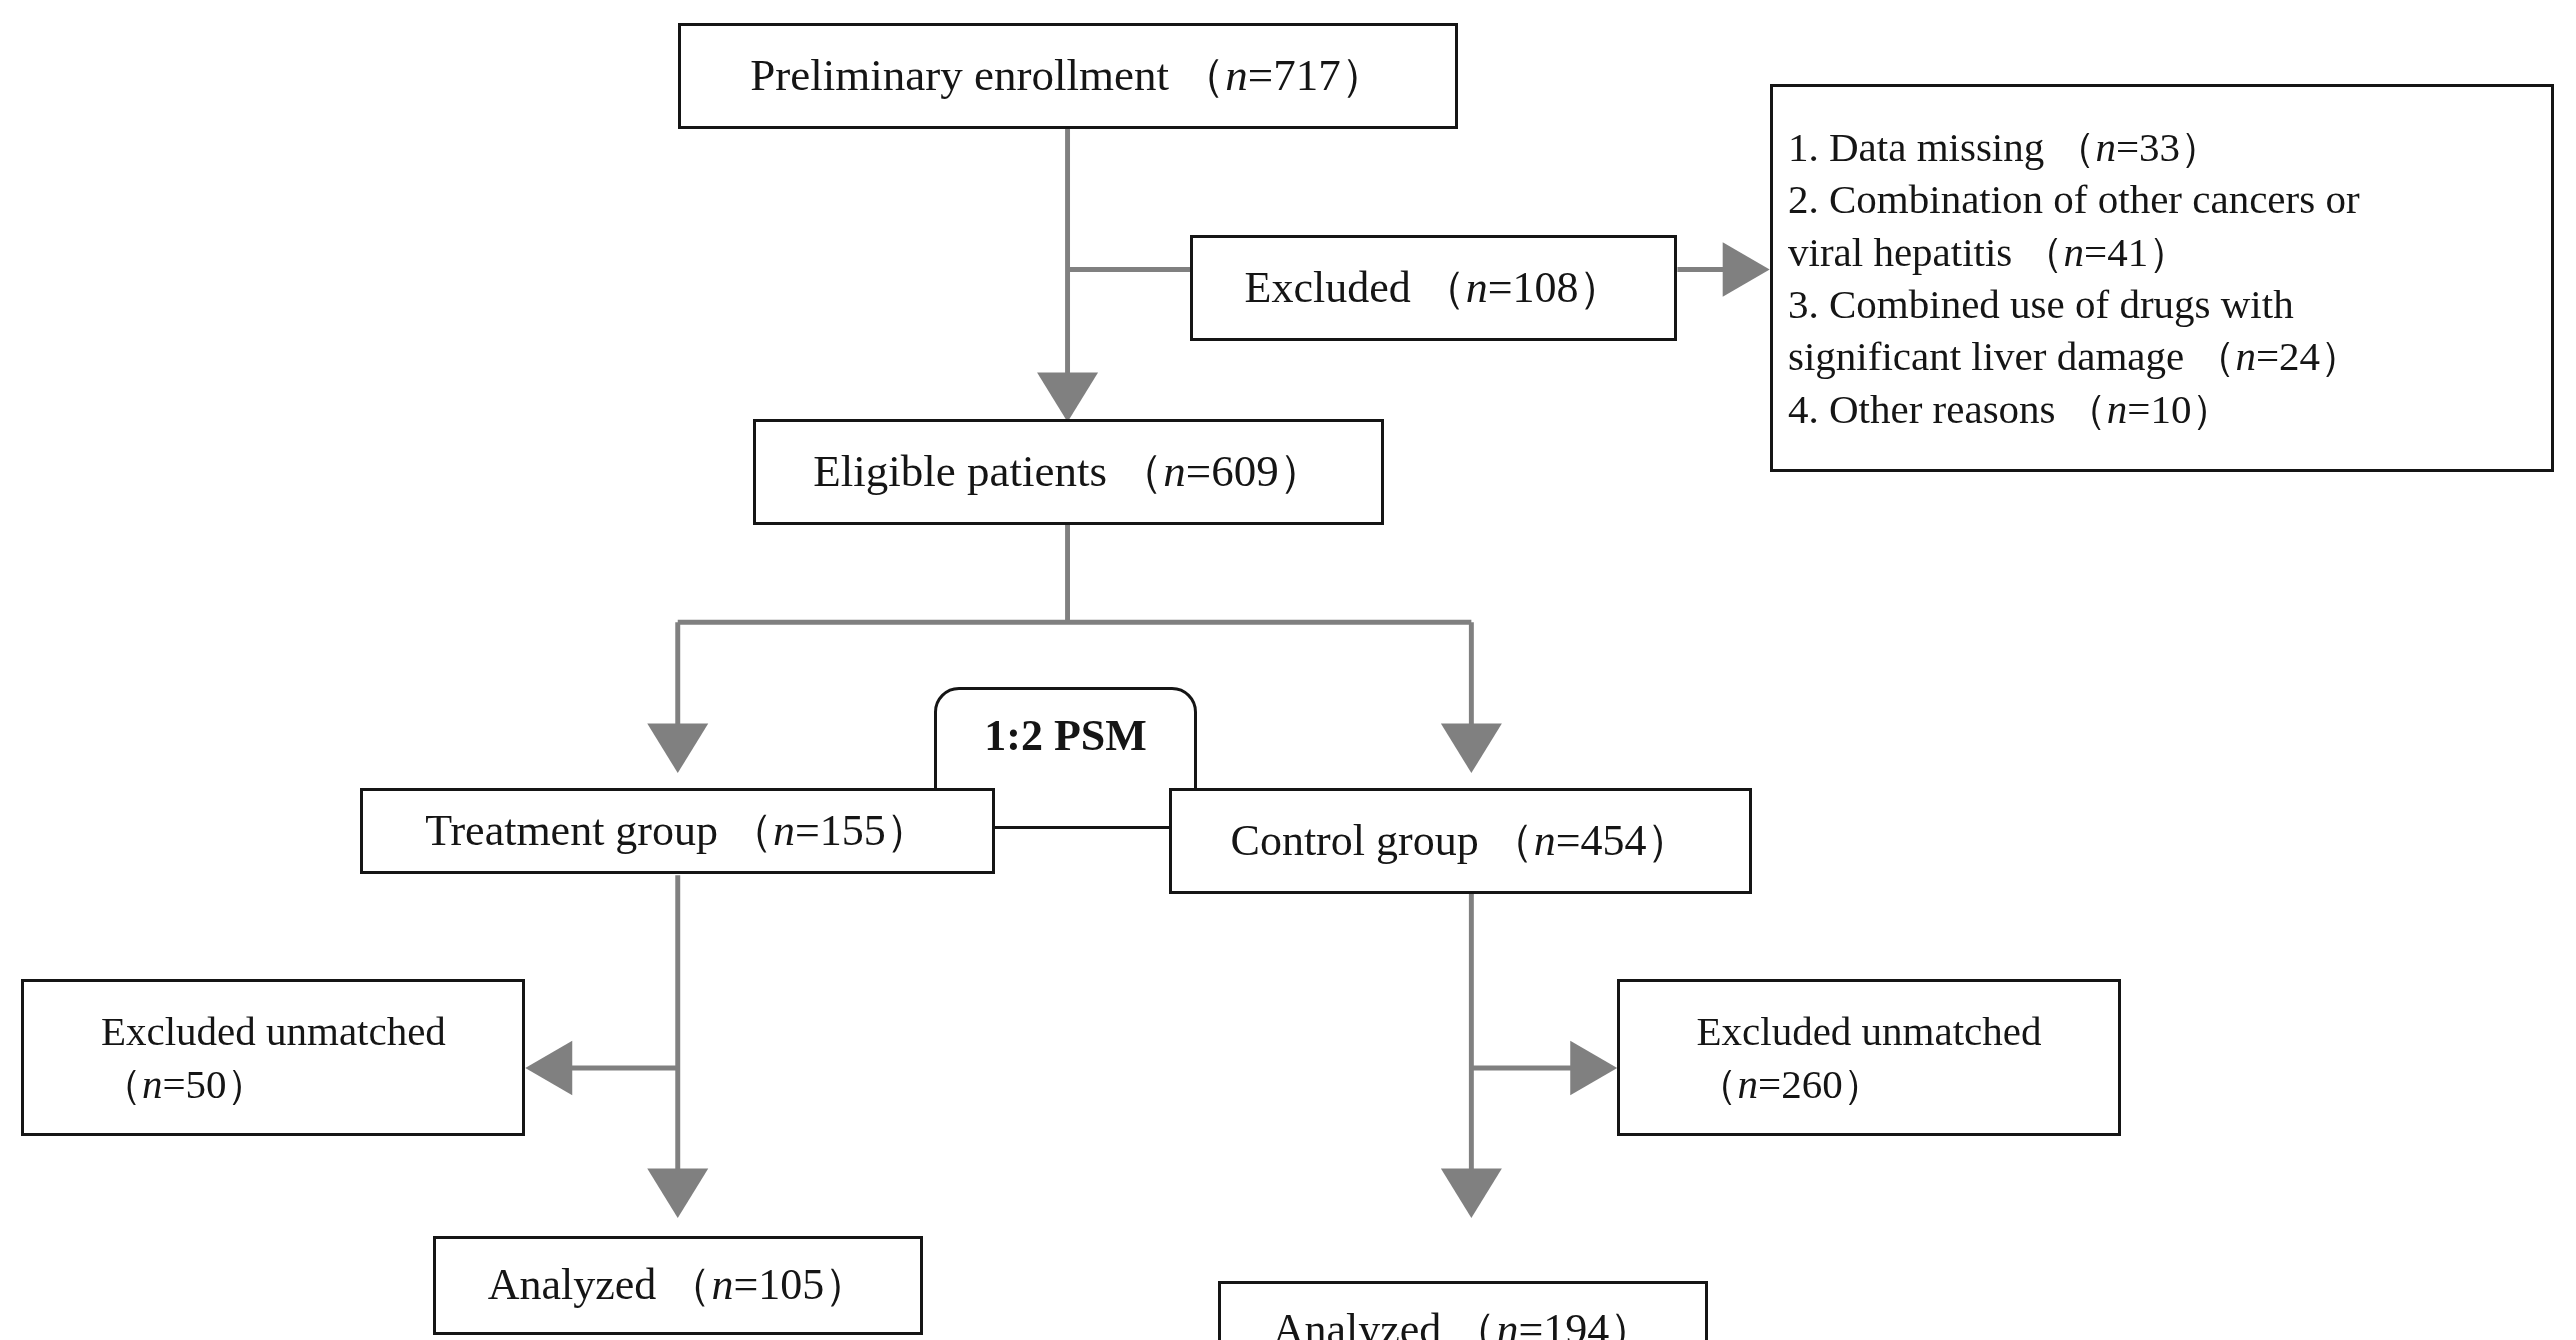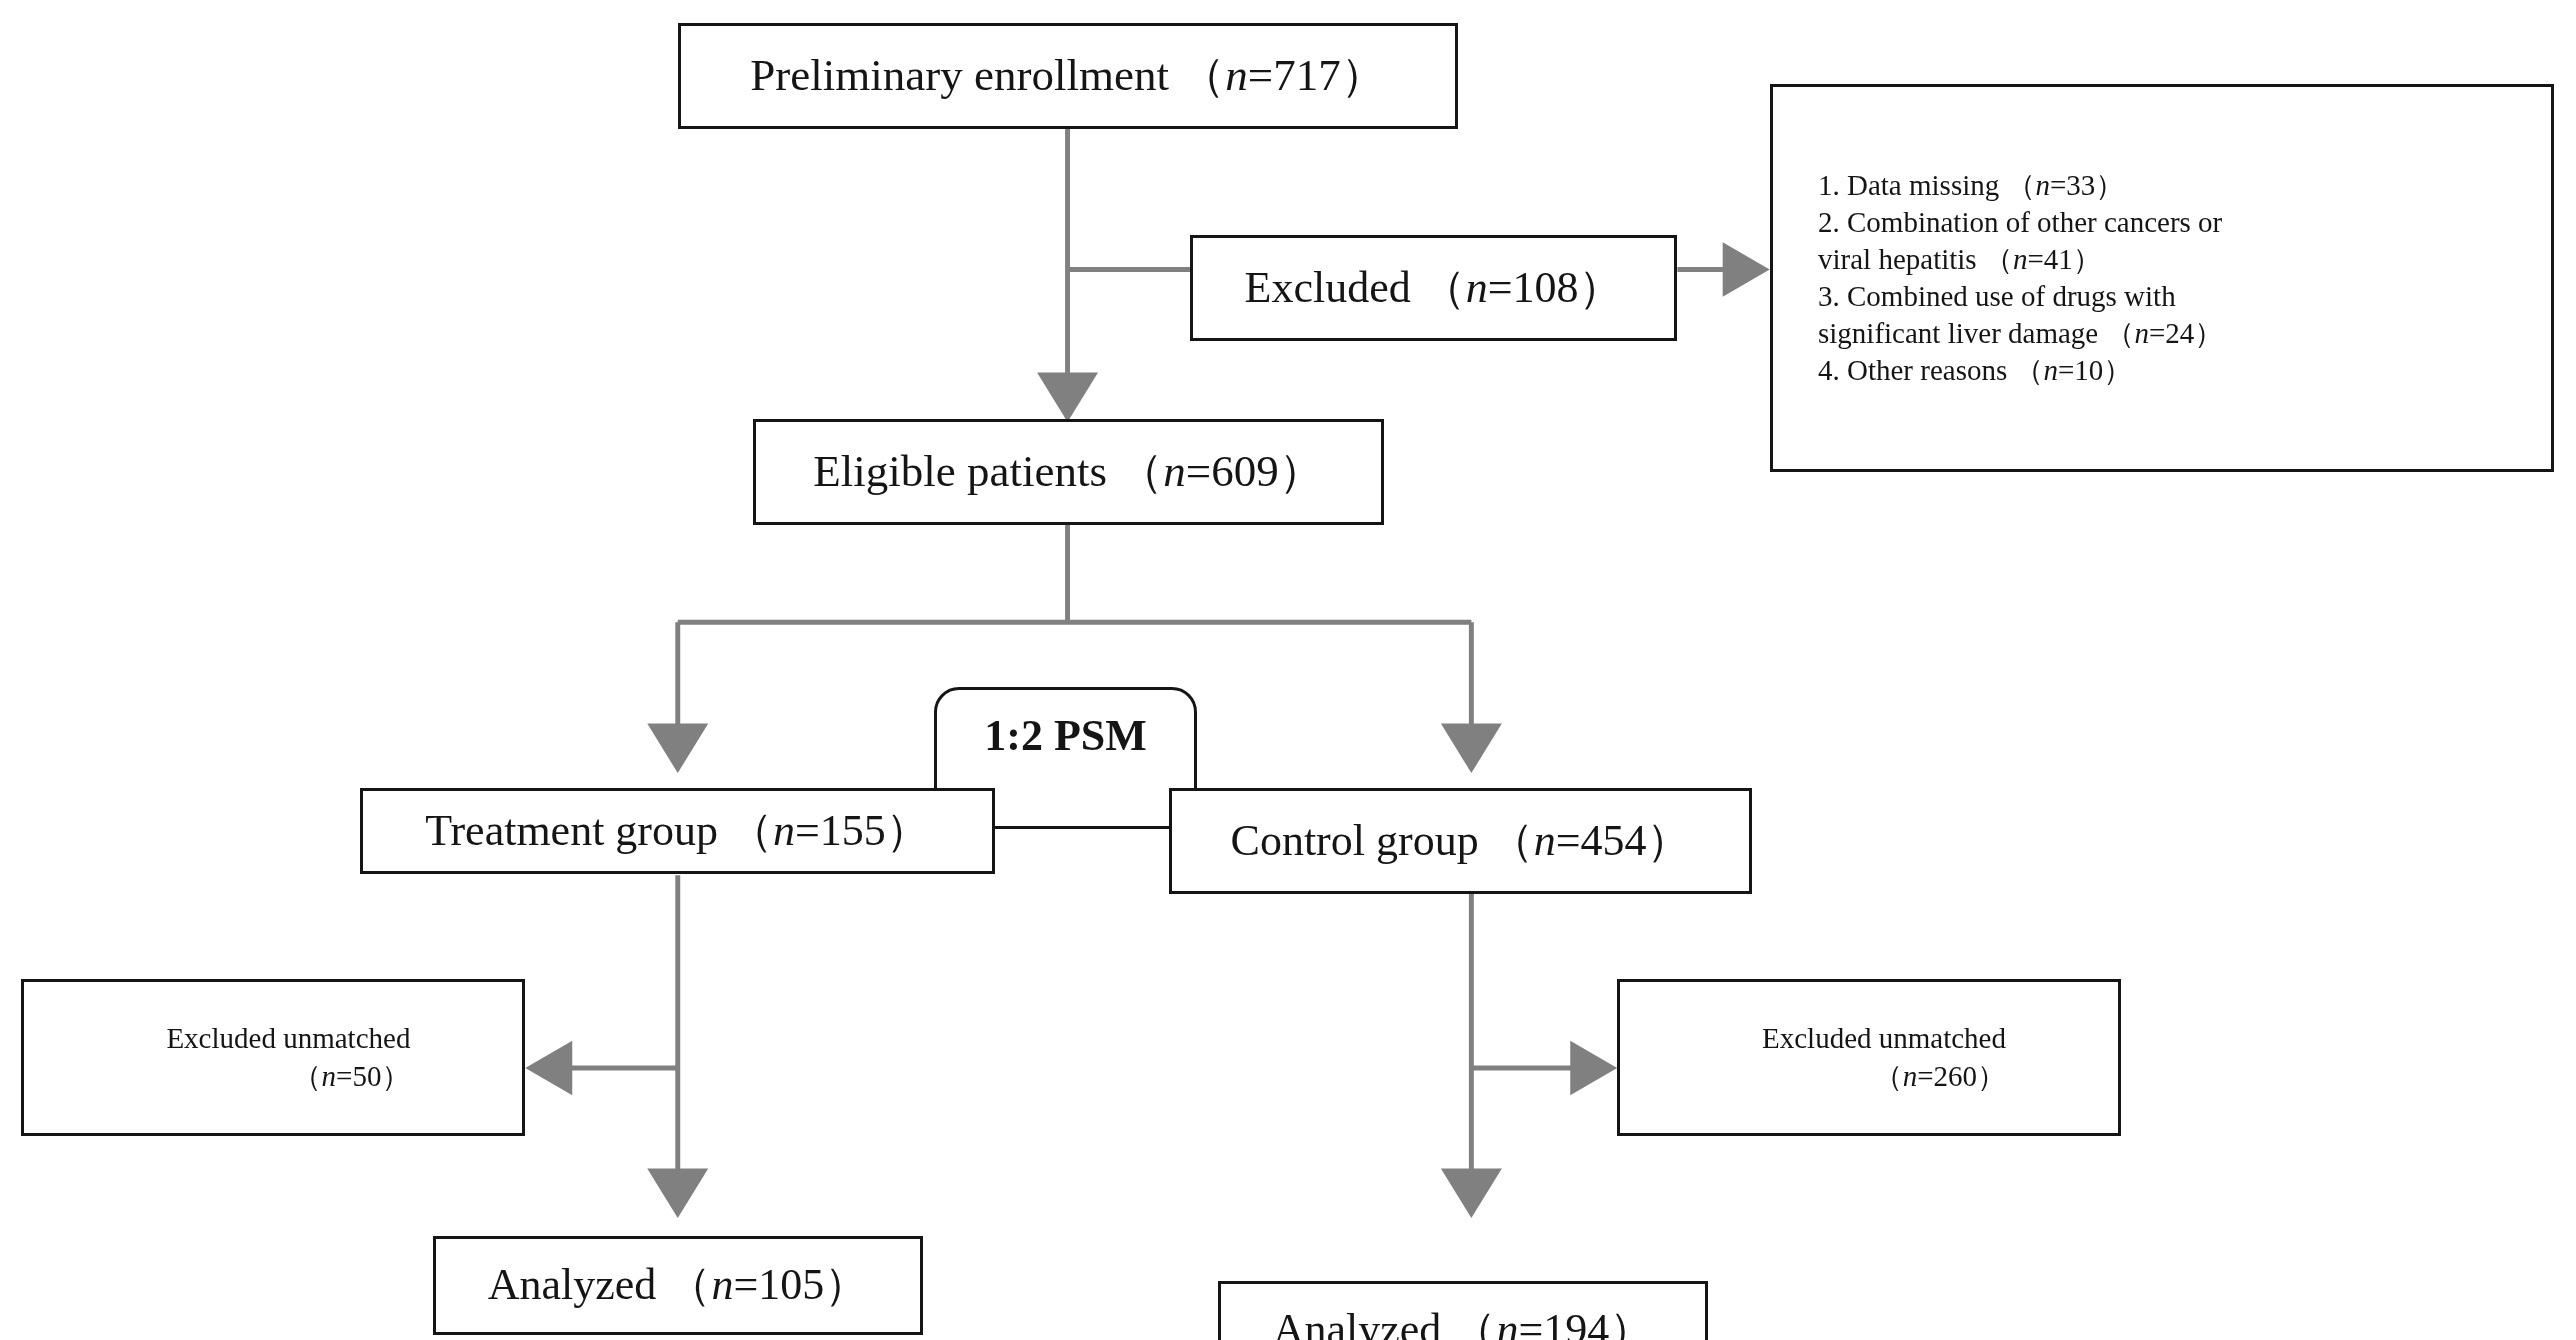--- a/index.html
+++ b/index.html
@@ -17,41 +17,41 @@
     overflow: hidden;
   }
   .node {
     position: absolute;
     box-sizing: border-box;
     background: #ffffff;
     border: 3.3px solid #151515;
     display: flex;
     align-items: center;
     justify-content: center;
-    text-align: right;
+    text-align: left;
     color: #151515;
     line-height: 1.28;
     z-index: 3;
   }
   .node .txt {
     display: block;
     padding: 0 8.2px;
     white-space: pre-line;
   }
   .node.left-align {
     justify-content: flex-start;
     text-align: left;
   }
   .node.left-align .txt {
     padding: 0 15px;
   }
   
   .fs-big   { font-size: 45px; }
   .fs-mid   { font-size: 44px; margin-top: 18px; }
-  .fs-small { font-size: 29px; padding-left: 30px; }
+  .fs-small { font-size: 41px; }
 
   
   .node.rounded {
     border-radius: 25px 25px 0 0;
     border-bottom: 3.3px solid #151515;
     align-items: flex-start;
     z-index: 2;
   }
   .node.rounded .txt {
     padding-top: 18px;

